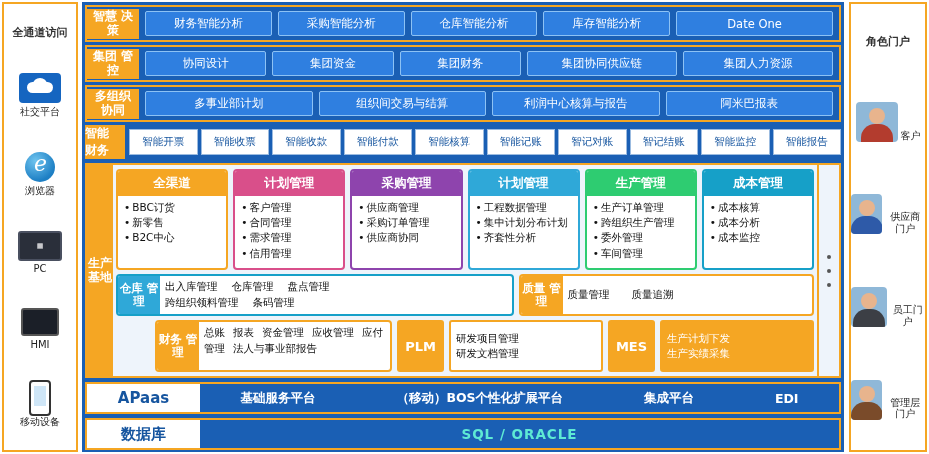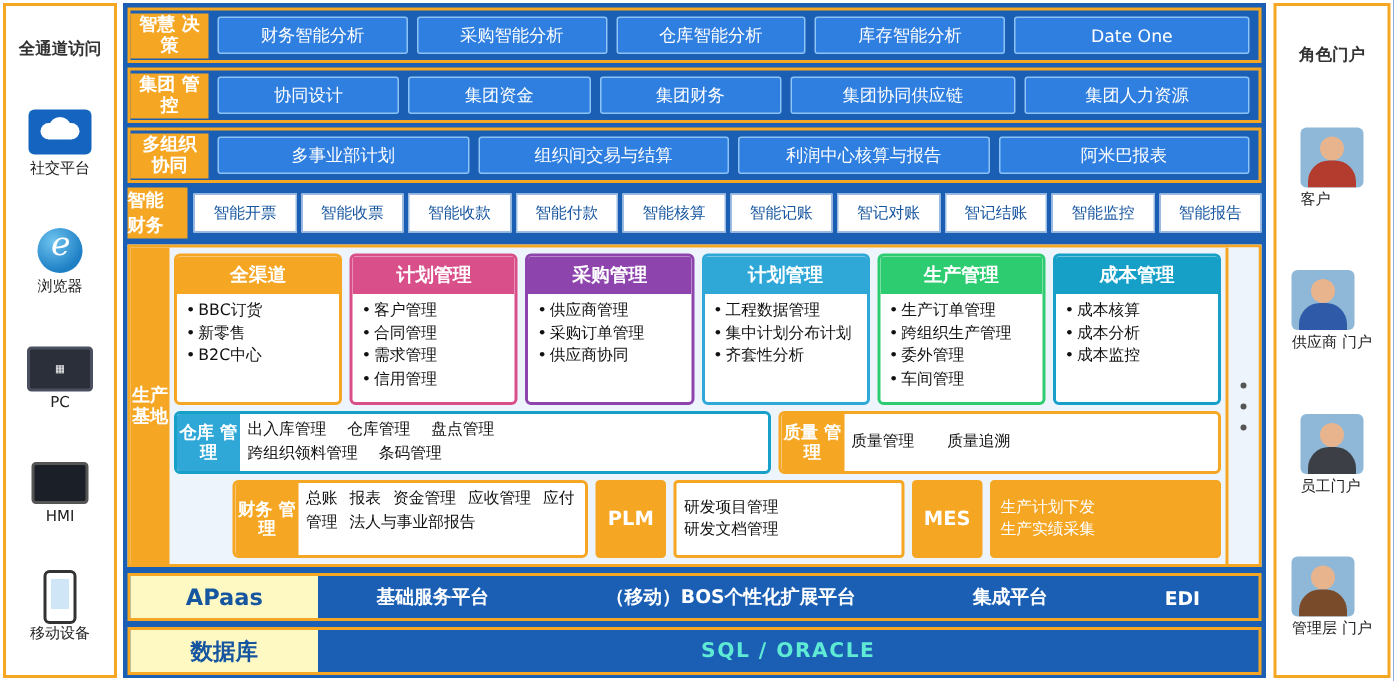--- a/index.html
+++ b/index.html
@@ -20,21 +20,21 @@
   .ic-ie:after{content:"e";position:absolute;left:9px;top:-1px;font-size:22px;color:#fff;font-style:italic;font-family:"DejaVu Serif",serif;}
   .ic-pc{width:40px;height:26px;background:#2a2f3a;border-radius:3px;border:2px solid #4a5060;display:flex;align-items:center;justify-content:center;}
   .ic-pc span{font-size:7px;color:#fff;}
   .ic-hmi{width:34px;height:24px;background:#1b1f28;border-radius:3px;border:2px solid #555;}
   .ic-mob{width:18px;height:32px;background:#fff;border:2px solid #333;border-radius:4px;}
   .ic-mob i{display:block;width:12px;height:20px;background:#cfe6f7;margin:4px auto 0;}
 
   
   .right-col{position:absolute;right:2px;top:2px;width:78px;height:450px;border:2px solid #f5a623;box-sizing:border-box;background:#fff;
              display:flex;flex-direction:column;align-items:center;justify-content:space-around;padding:4px 0;}
-  .rc-item{display:flex;flex-direction:column;align-items:flex-start;gap:3px;}
+  .rc-item{display:flex;flex-direction:row;align-items:flex-end;gap:3px;}
   .avatar{width:42px;height:40px;border-radius:4px;overflow:hidden;position:relative;background:#8fb8d8;}
   .avatar .head{position:absolute;left:50%;top:6px;transform:translateX(-50%);width:16px;height:16px;border-radius:50%;background:#e8b48d;}
   .avatar .body{position:absolute;left:50%;bottom:0;transform:translateX(-50%);width:32px;height:18px;border-radius:14px 14px 0 0;background:#b33c2e;}
   .avatar.a2 .body{background:#2e5aa8;}
   .avatar.a3 .body{background:#3c3f45;}
   .avatar.a4 .body{background:#7a4b2a;}
   .rc-label{font-size:10px;color:#222;text-align:center;line-height:1.15;}
 
   
   .main{position:absolute;left:82px;top:2px;width:762px;height:450px;background:#1a5fb4;box-sizing:border-box;}
@@ -72,21 +72,21 @@
   .grp-body{flex:1;font-size:10.5px;color:#111;padding:3px 5px;line-height:1.5;}
   .grp-body .r{display:flex;gap:14px;}
 
   .row3{display:flex;gap:5px;height:52px;padding-left:39px;}
   .tagbox{background:#f5a623;color:#fff;font-size:13px;font-weight:bold;display:flex;align-items:center;justify-content:center;
           border-radius:3px;padding:0 8px;flex:none;}
   .plain{flex:1;border:2px solid #f5a623;border-radius:3px;background:#fff;font-size:10.5px;color:#111;padding:3px 5px;line-height:1.45;display:flex;align-items:center;}
 
   
   .bot{display:flex;align-items:center;margin:4px 3px 0 3px;height:32px;border:2px solid #f5a623;box-sizing:border-box;background:#1a5fb4;}
-  .bot-label{width:125px;height:100%;background:#fef9c3;color:#16559f;font-size:15px;font-weight:bold;display:flex;align-items:center;justify-content:center;flex:none;}
+  .bot-label{width:113px;height:100%;background:#ffffff;color:#16559f;font-size:15px;font-weight:bold;display:flex;align-items:center;justify-content:center;flex:none;}
   .bot-items{flex:1;display:flex;align-items:center;justify-content:space-around;color:#fff;font-size:12.5px;font-weight:bold;}
   .bot-items span{padding:0 4px;}
   .bot-single{flex:1;text-align:center;color:#5eead4;font-size:13.5px;font-weight:bold;letter-spacing:1px;}
 </style>
 </head>
 <body>
 
 <div class="page">
 
   <div class="left-col">

